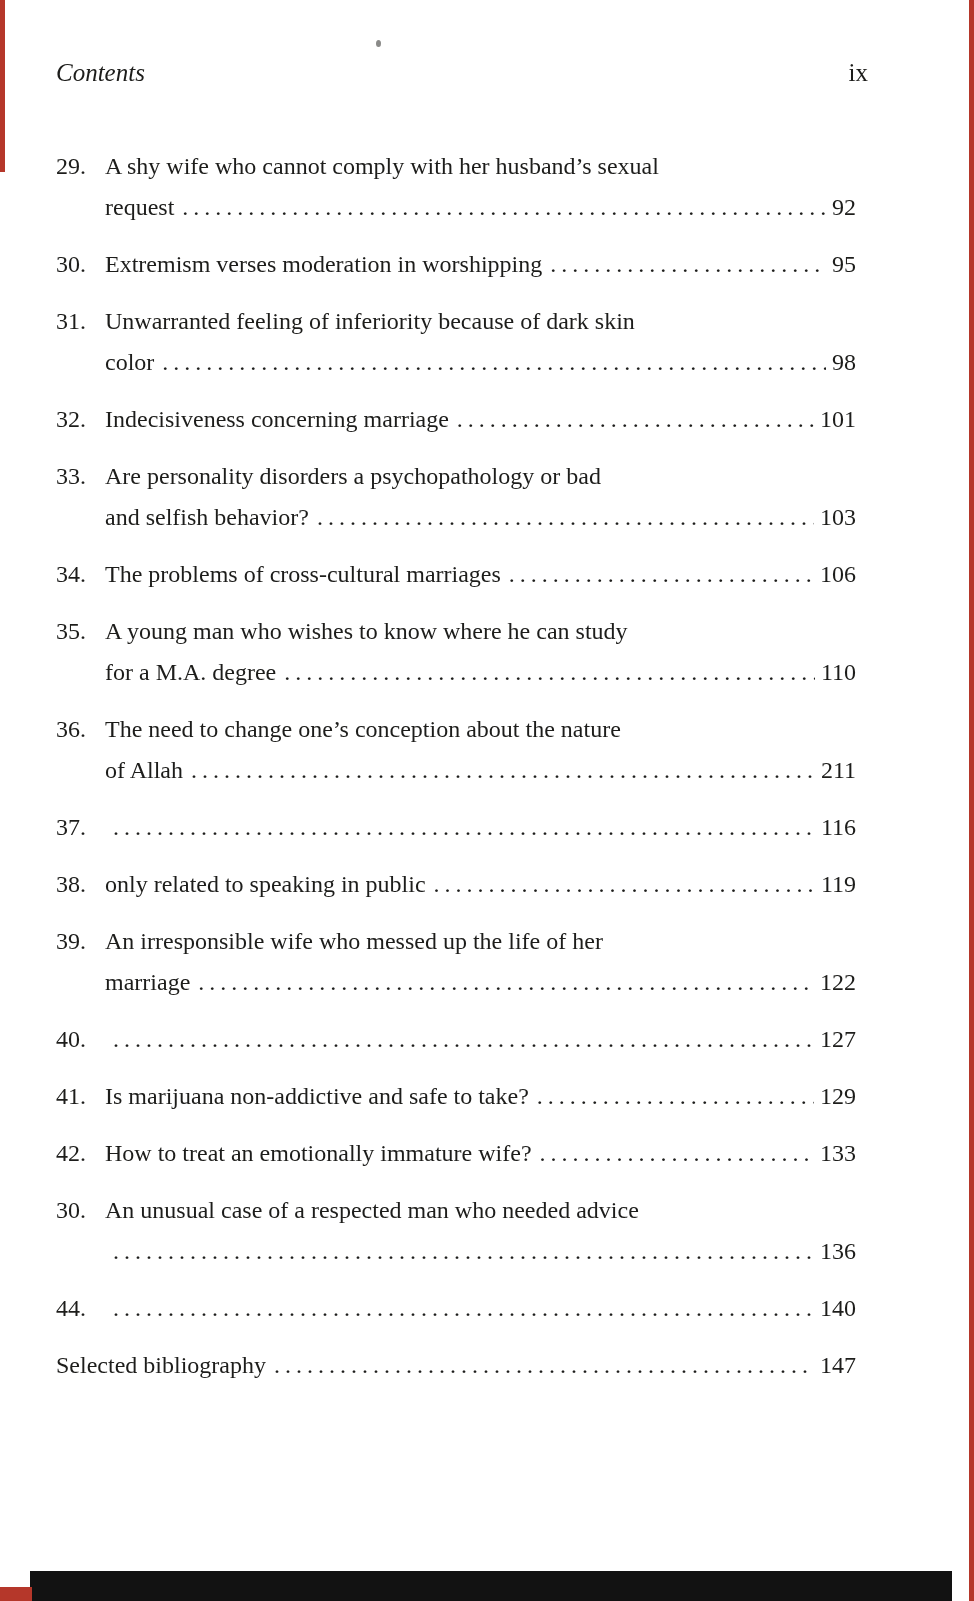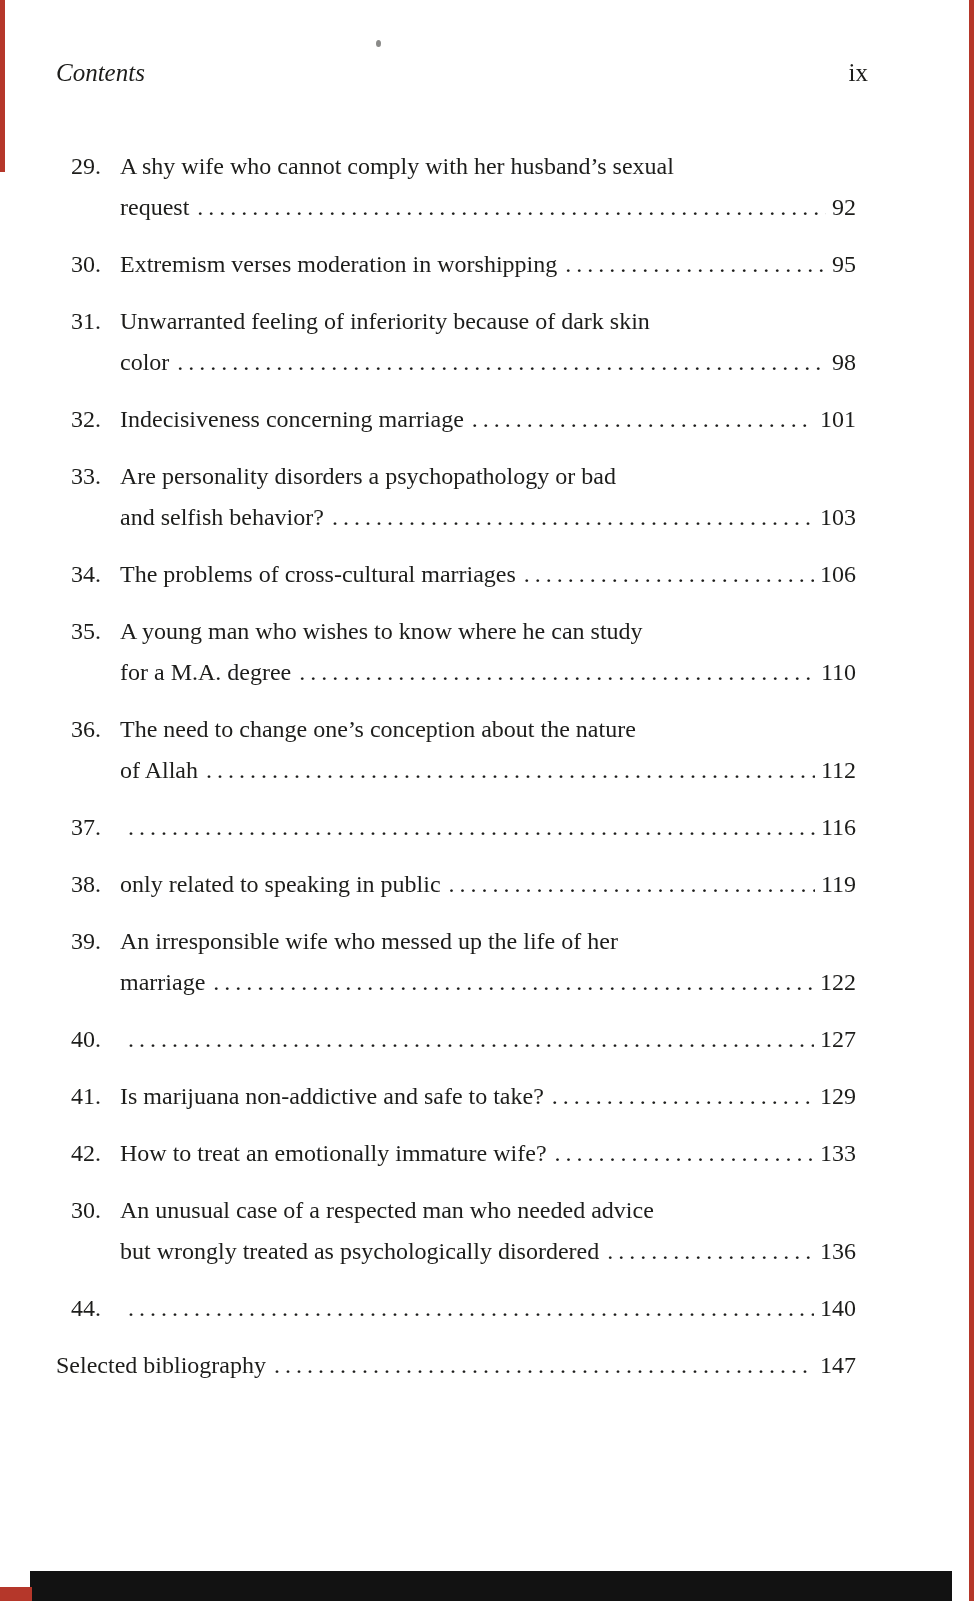--- a/index.html
+++ b/index.html
@@ -56,21 +56,20 @@
   }
   .entry {
     display: flex;
     font-size: 24px;
     line-height: 41px;
     margin-bottom: 16px;
   }
   .num {
     flex: none;
     width: 49px;
-    margin-left: 15px;
   }
   .body { flex: 1; min-width: 0; }
   .line {
     display: flex;
     align-items: flex-end;
   }
   .txt { white-space: nowrap; }
   .leader {
     flex: 1;
     min-width: 0;
@@ -182,21 +181,21 @@
       </div>
       <div class="entry">
         <span class="num">36.</span>
         <div class="body">
           <div class="line">
             <span class="txt">The need to change one’s conception about the nature</span>
           </div>
           <div class="line">
             <span class="txt">of Allah</span>
             <span class="leader">............................................................................................................................................</span>
-            <span class="pg">112</span>
+            <span class="pg">211</span>
           </div>
         </div>
       </div>
       <div class="entry">
         <span class="num">37.</span>
         <div class="body">
           <div class="line">
             <span class="leader">............................................................................................................................................</span>
             <span class="pg">116</span>
           </div>
@@ -254,21 +253,20 @@
           </div>
         </div>
       </div>
       <div class="entry">
         <span class="num">30.</span>
         <div class="body">
           <div class="line">
             <span class="txt">An unusual case of a respected man who needed advice</span>
           </div>
           <div class="line">
-            <span class="txt">but wrongly treated as psychologically disordered</span>
             <span class="leader">............................................................................................................................................</span>
             <span class="pg">136</span>
           </div>
         </div>
       </div>
       <div class="entry">
         <span class="num">44.</span>
         <div class="body">
           <div class="line">
             <span class="leader">............................................................................................................................................</span>

